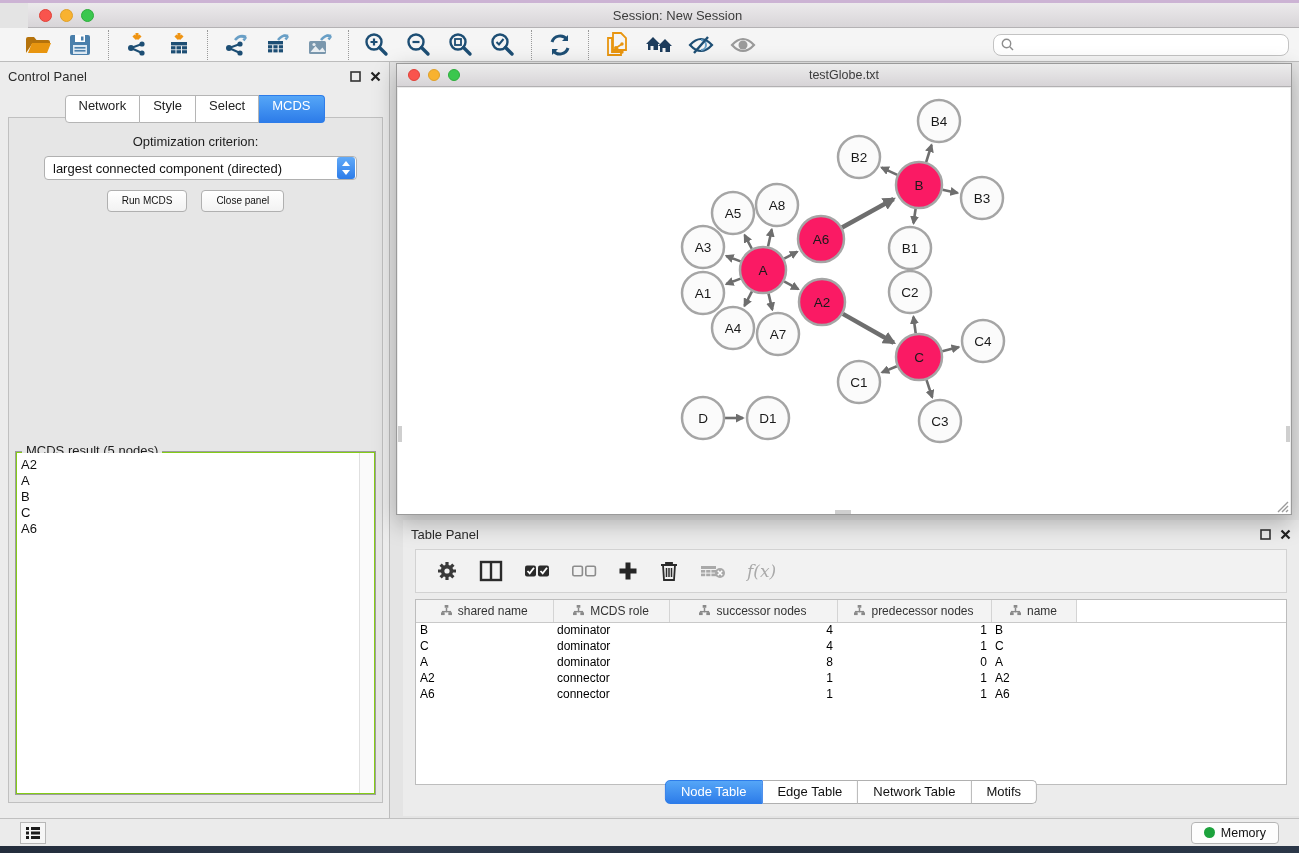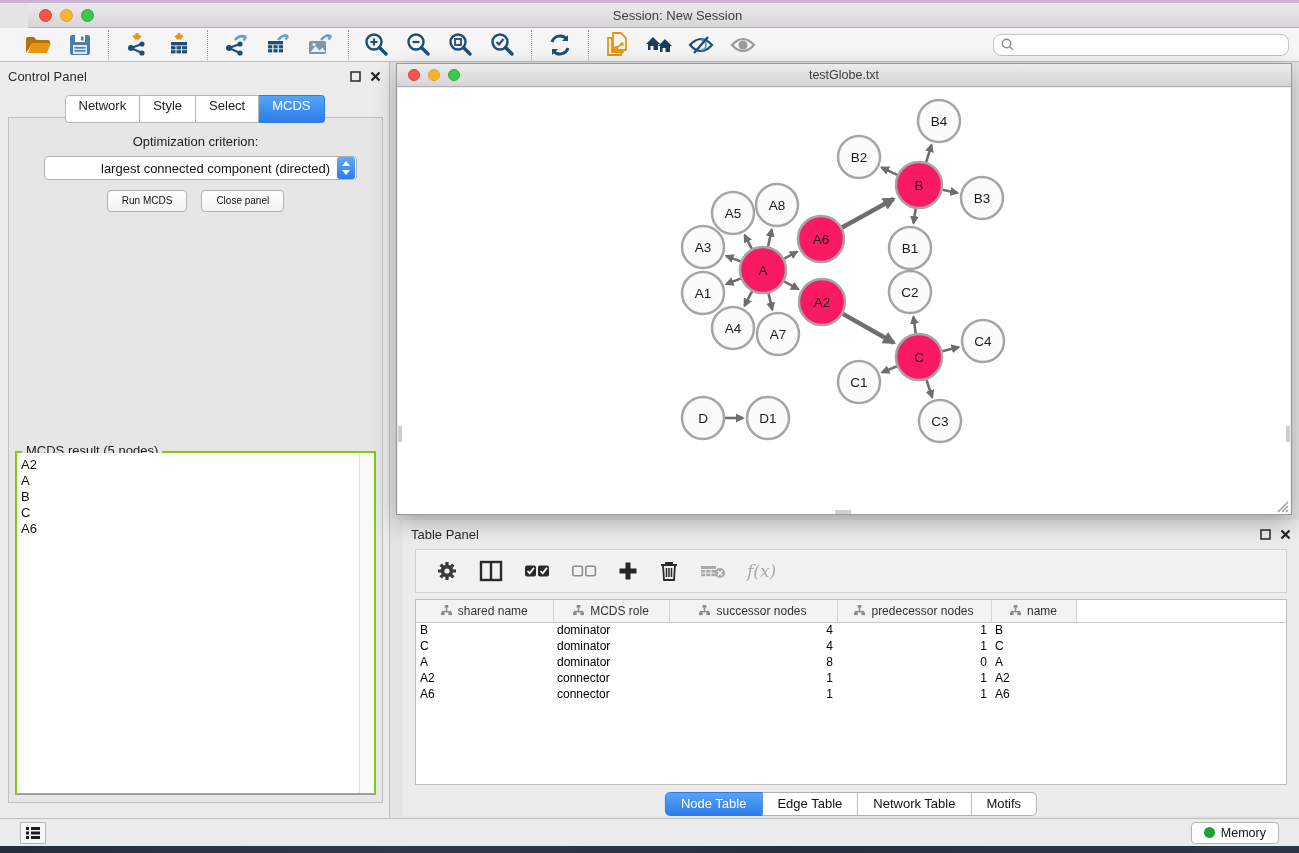--- a/index.html
+++ b/index.html
@@ -41,21 +41,21 @@
   .seg-tabs { position:absolute; left:50%; transform:translateX(-50%); top:33px; display:flex; z-index:3; }
   .seg-tab { font-size:13px; color:#222; background:#fff; border:1px solid #b5b5b5; border-left:none;
     padding:2px 13px 9px; height:28px; display:flex; align-items:center; }
   .seg-tab:first-child { border-left:1px solid #b5b5b5; border-radius:4px 0 0 4px; }
   .seg-tab:last-child { border-radius:0 4px 4px 0; }
   .seg-tab.active { background:linear-gradient(#55a6f7,#2d7ce9); border-color:#2d7ce9; color:#fff; }
   .cp-inner { position:absolute; left:8px; top:55px; width:375px; height:686px;
     background:#e6e6e6; border:1px solid #c0c0c0; }
   .opt-label { text-align:center; margin-top:16px; font-size:13px; color:#1d1d1d; }
   .criterion { position:absolute; left:35px; top:38px; width:313px; height:24px; background:#fff;
-    border:1px solid #b0b0b0; border-radius:4px; display:flex; align-items:center;padding-left:48px; }
+    border:1px solid #b0b0b0; border-radius:4px; display:flex; align-items:center; }
   .criterion .crit-text { flex:1; font-size:13px; color:#111; padding-left:8px; white-space:nowrap; }
   .stepper { width:18px; height:22px; border-radius:3px; margin-right:1px;
     background:linear-gradient(#61aaf8,#2d7ce9); display:flex; flex-direction:column;
     align-items:center; justify-content:center; gap:2px; }
   .stepper svg { display:block; }
   .btn-row { position:absolute; left:0; top:72px; width:100%; display:flex; justify-content:center; gap:14px; }
   .mac-btn { background:linear-gradient(#ffffff,#f2f2f2); border:1px solid #b0b0b0; border-radius:4px;
     font-size:10px; color:#111; padding:2px 14px 3px; height:22px; font-family:inherit; }
   .result-box { position:absolute; left:6px; top:333px; width:361px; height:344px;
     border:1px solid #9d9d9d; background:#84cc16; }
@@ -86,21 +86,21 @@
     border:1px solid #bdbdbd; overflow:hidden; }
   table.data { border-collapse:collapse; width:100%; table-layout:fixed; }
   table.data th { height:22px; background:#f3f3f3; border-bottom:1px solid #c9c9c9; border-right:1px solid #d4d4d4;
     font-weight:normal; font-size:12px; color:#333; }
   table.data th.filler { background:#fff; border-right:none; }
   table.data th .hwrap { display:flex; align-items:center; justify-content:center; gap:6px; }
   table.data td { height:16px; font-size:12px; color:#000; padding:0 4px; white-space:nowrap; overflow:hidden; }
   td.al { text-align:left; padding-left:10px; }
   td.ar { text-align:right; padding-right:12px; }
 
-  .bottom-tabs { position:absolute; left:50%; transform:translateX(-50%); top:272px; display:flex;border-radius:7px; }
+  .bottom-tabs { position:absolute; left:50%; transform:translateX(-50%); top:260px; display:flex;border-radius:7px; }
   .btab { font-size:13px; color:#111; background:#fff; border:1px solid #b0b0b0; border-left:none;
     padding:3px 15px 4px; height:24px; display:flex; align-items:center; }
   .btab:first-child { border-left:1px solid #b0b0b0; border-radius:5px 0 0 5px; }
   .btab:last-child { border-radius:0 5px 5px 0; }
   .btab.active { background:linear-gradient(#55a6f7,#2d7ce9); border-color:#2d7ce9; color:#fff; }
 
   
   .status-bar { left:0; top:818px; width:1299px; height:28px; background:#ebebeb; border-top:1px solid #c0c0c0;
     display:flex; align-items:center; padding:0 20px; }
   .sb-left-btn { width:26px; height:22px; background:#f6f6f6; border:1px solid #b7b7b7;

